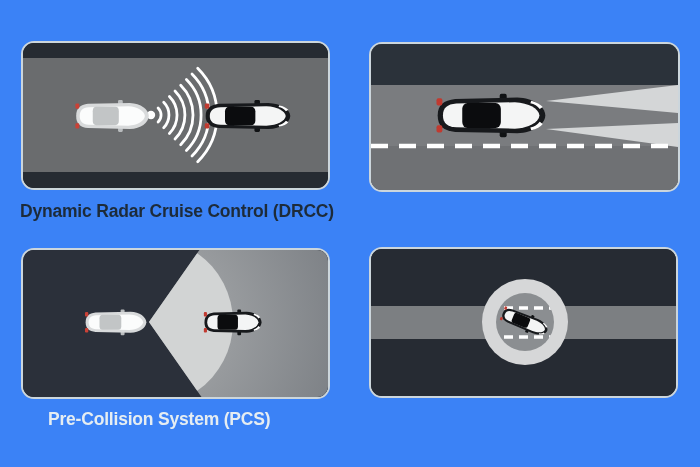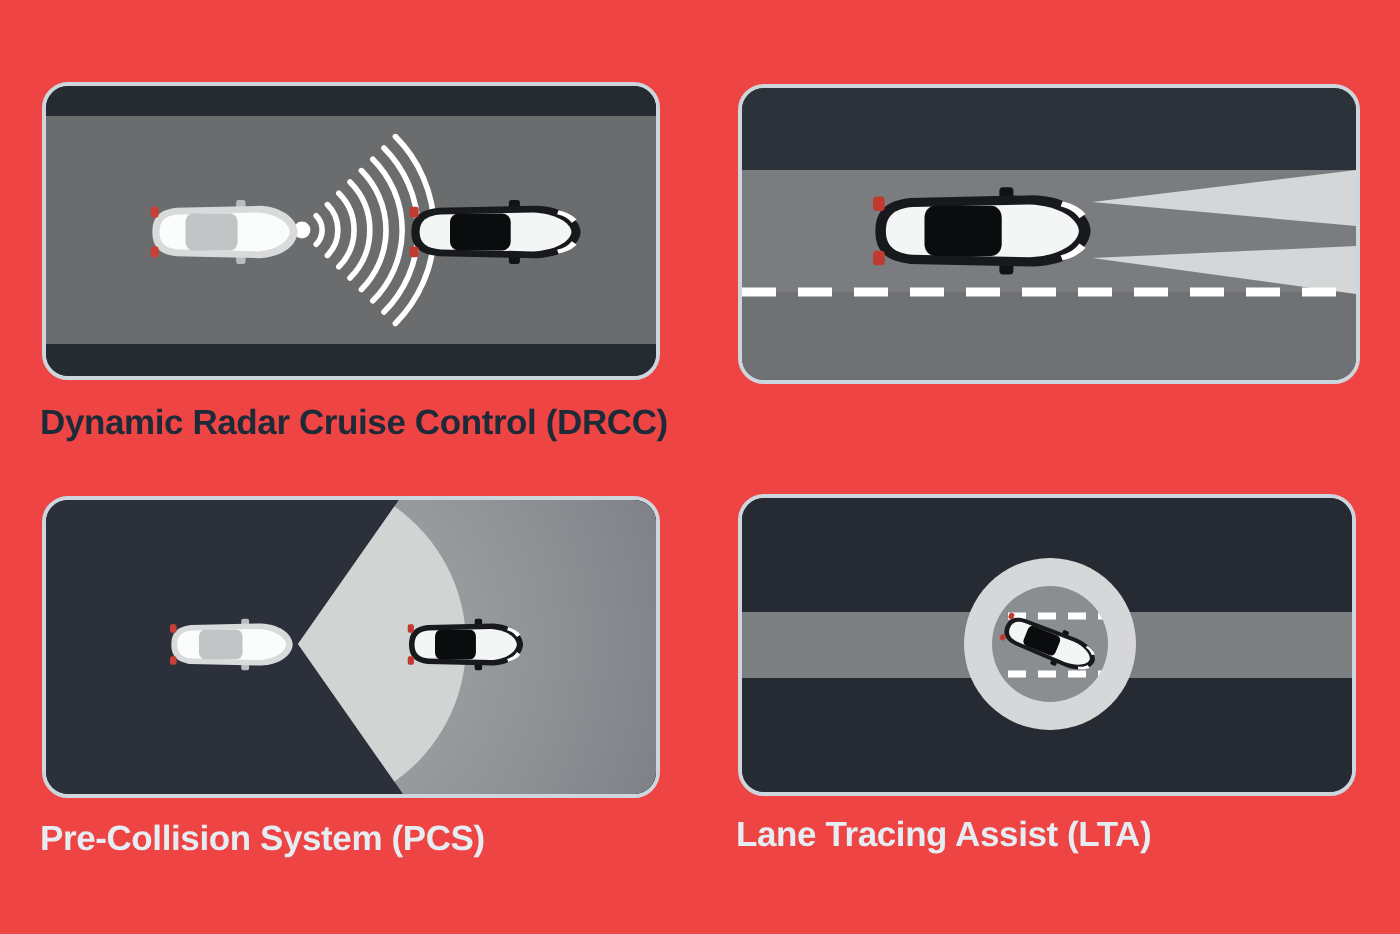--- a/index.html
+++ b/index.html
@@ -1,25 +1,25 @@
 <!DOCTYPE html>
 <html><head>
 <meta charset="utf-8">
 <style>
   html,body{margin:0;padding:0;}
   body{width:700px;height:467px;overflow:hidden;background:#41809f;
        font-family:"Liberation Sans", sans-serif;}
-  .stage{position:relative;width:700px;height:467px;background:#ef4444;}
+  .stage{position:relative;width:700px;height:467px;background:#3b82f6;}
   .panel{position:absolute;box-sizing:border-box;border:2px solid #ccd6dc;
          border-radius:13px;overflow:hidden;background:#2a2f37;}
   .panel svg{display:block;width:100%;height:100%;}
   .caption{position:absolute;font-weight:700;font-size:17.5px;letter-spacing:-0.2px;
            white-space:nowrap;}
   .caption.dark{color:#1d2b39;}
-  .caption.light{color:#e5edf2;}
+  .caption.light{color:#e5edf2;margin-left:28px;}
   #p-drcc{left:21px;top:41px;width:309px;height:149px;}
   #p-ahb {left:369px;top:42px;width:311px;height:150px;}
   #p-pcs {left:21px;top:248px;width:309px;height:151px;}
   #p-lta {left:369px;top:247px;width:309px;height:151px;}
   #c-drcc{left:20px;top:201px;}
   #c-ahb {left:371px;top:201px;}
   #c-pcs {left:20px;top:409px;}
   #c-lta {left:368px;top:407px;}
   .defs-holder{position:absolute;width:0;height:0;overflow:hidden;}
 </style>
@@ -123,15 +123,14 @@
       <g clip-path="url(#ltaClip)" stroke="#ffffff" stroke-width="3.5" stroke-dasharray="9 6">
         <line x1="118" y1="59" x2="190" y2="59"></line>
         <line x1="118" y1="88" x2="190" y2="88"></line>
       </g>
       <use href="#car-dark" transform="rotate(22 154 73) translate(128,63.5) scale(0.52,0.56)"></use>
     </svg>
   </div>
 
   <div class="caption dark" id="c-drcc">Dynamic Radar Cruise Control (DRCC)</div>
   <div class="caption light" id="c-pcs">Pre-Collision System (PCS)</div>
-  <div class="caption light" id="c-lta">Lane Tracing Assist (LTA)</div>
 
 </div>
 
 </body></html>

